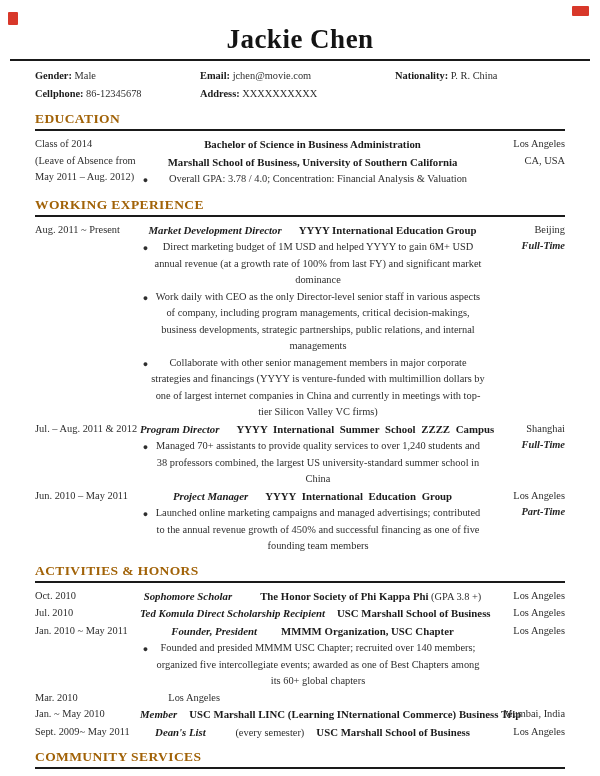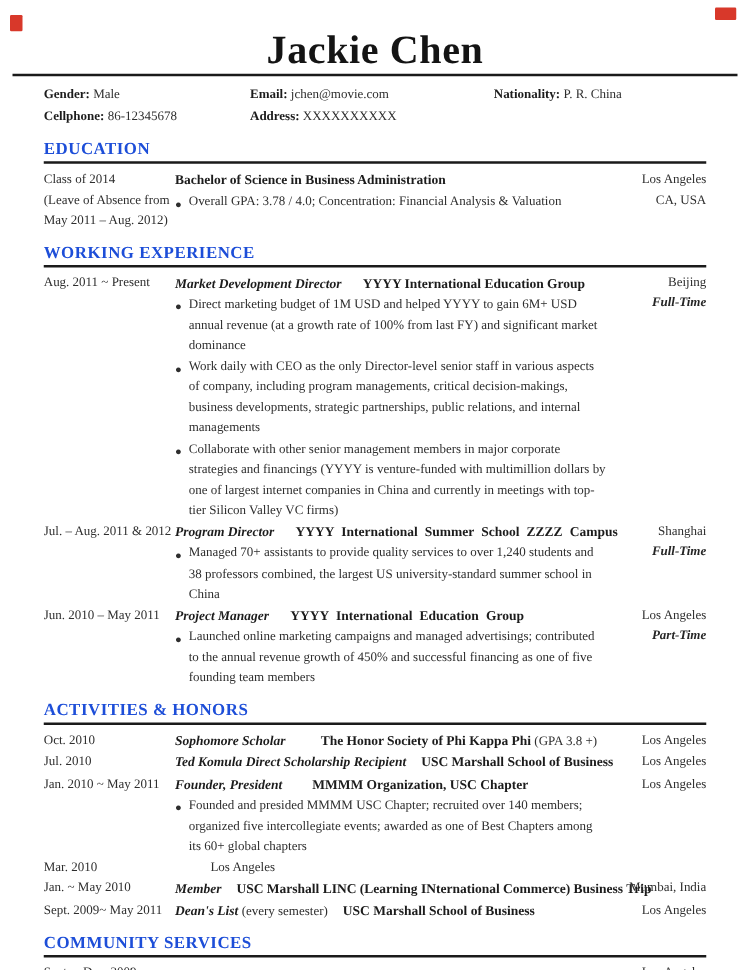--- a/index.html
+++ b/index.html
@@ -13,21 +13,21 @@
     color:#2e2e2e;
     font-size:10.4px;
     overflow:hidden;
   }
   .corner-mark{position:absolute;border-radius:1px;}
   .corner-mark.tl{left:8px;top:12px;width:10px;height:13px;}
   .corner-mark.tr{right:11px;top:6px;width:17px;height:10px;}
 
   .name{
     text-align:center;
-    font-size:32px;
+    font-size:27px;
     font-weight:bold;
     color:#141414;
     line-height:30px;
     letter-spacing:0.5px;
   }
   .name-rule{
     height:2px;background:#1a1a1a;
     margin:5px -25px 6px -25px;
   }
 
@@ -36,36 +36,36 @@
     grid-template-columns:165px 195px 1fr;
     line-height:18px;
     margin-bottom:2px;
   }
   .contact .lbl{font-weight:bold;color:#1c1c1c;}
 
   .section{margin-top:8px;}
   .sec-head{
     font-size:13.5px;
     font-weight:bold;
-    color:#1d4ed8;
+    color:#a16207;
     letter-spacing:0.4px;
     line-height:16px;
     padding-bottom:2px;
     border-bottom:2px solid #1a1a1a;
     margin-bottom:5px;
   }
 
   .row{display:flex;align-items:flex-start;}
   .col-date{width:105px;flex:0 0 105px;line-height:16.5px;}
-  .col-main{flex:1 1 auto;min-width:0;line-height:16.5px;}
+  .col-main{flex:1 1 auto;min-width:0;line-height:16.5px;text-align:center;}
   .col-right{width:80px;flex:0 0 80px;text-align:right;line-height:16.5px;}
 
   .entry-title{white-space:nowrap;}
   .role{font-weight:bold;font-style:italic;color:#1c1c1c;font-size:10.8px;margin-right:17px;}
-  .role-suffix{font-style:normal;font-weight:normal;color:#2e2e2e;font-size:10.4px;margin-right:12px;margin-left:-12px;}
+  .role-suffix{font-style:normal;font-weight:normal;color:#2e2e2e;font-size:10.4px;margin-right:12px;margin-left:-12px;padding-left:27px;}
   .org{font-weight:bold;color:#1c1c1c;font-size:10.8px;}
   .org.wide{word-spacing:3px;}
   .suffix{font-weight:normal;color:#2e2e2e;}
   .loc{color:#2e2e2e;}
   .wtype{font-style:italic;font-weight:600;color:#262626;}
 
   .bullet{display:flex;line-height:16.5px;}
   .bullet .dot{flex:0 0 11px;font-size:9px;padding-top:1px;}
   .bullet .btext{flex:1 1 auto;}
   .bullet .it{}
@@ -108,20 +108,21 @@
   <div class="section">
     <div class="sec-head">EDUCATION</div>
     <div class="row">
       <div class="col-date">
         <div>Class of 2014</div>
         <div>(Leave of Absence from</div>
         <div>May 2011 – Aug. 2012)</div>
       </div>
       <div class="col-main">
         <div class="entry-title"><span class="org">Bachelor of Science in Business Administration</span></div>
+        <div class="entry-title"><span class="org">Marshall School of Business, University of Southern California</span></div>
         <div class="bullet">
           <span class="dot">●</span>
           <span class="btext">Overall GPA: 3.78 / 4.0; Concentration: Financial Analysis &amp; Valuation</span>
         </div>
       </div>
       <div class="col-right">
         <div class="loc">Los Angeles</div>
         <div class="loc">CA, USA</div>
       </div>
     </div>

